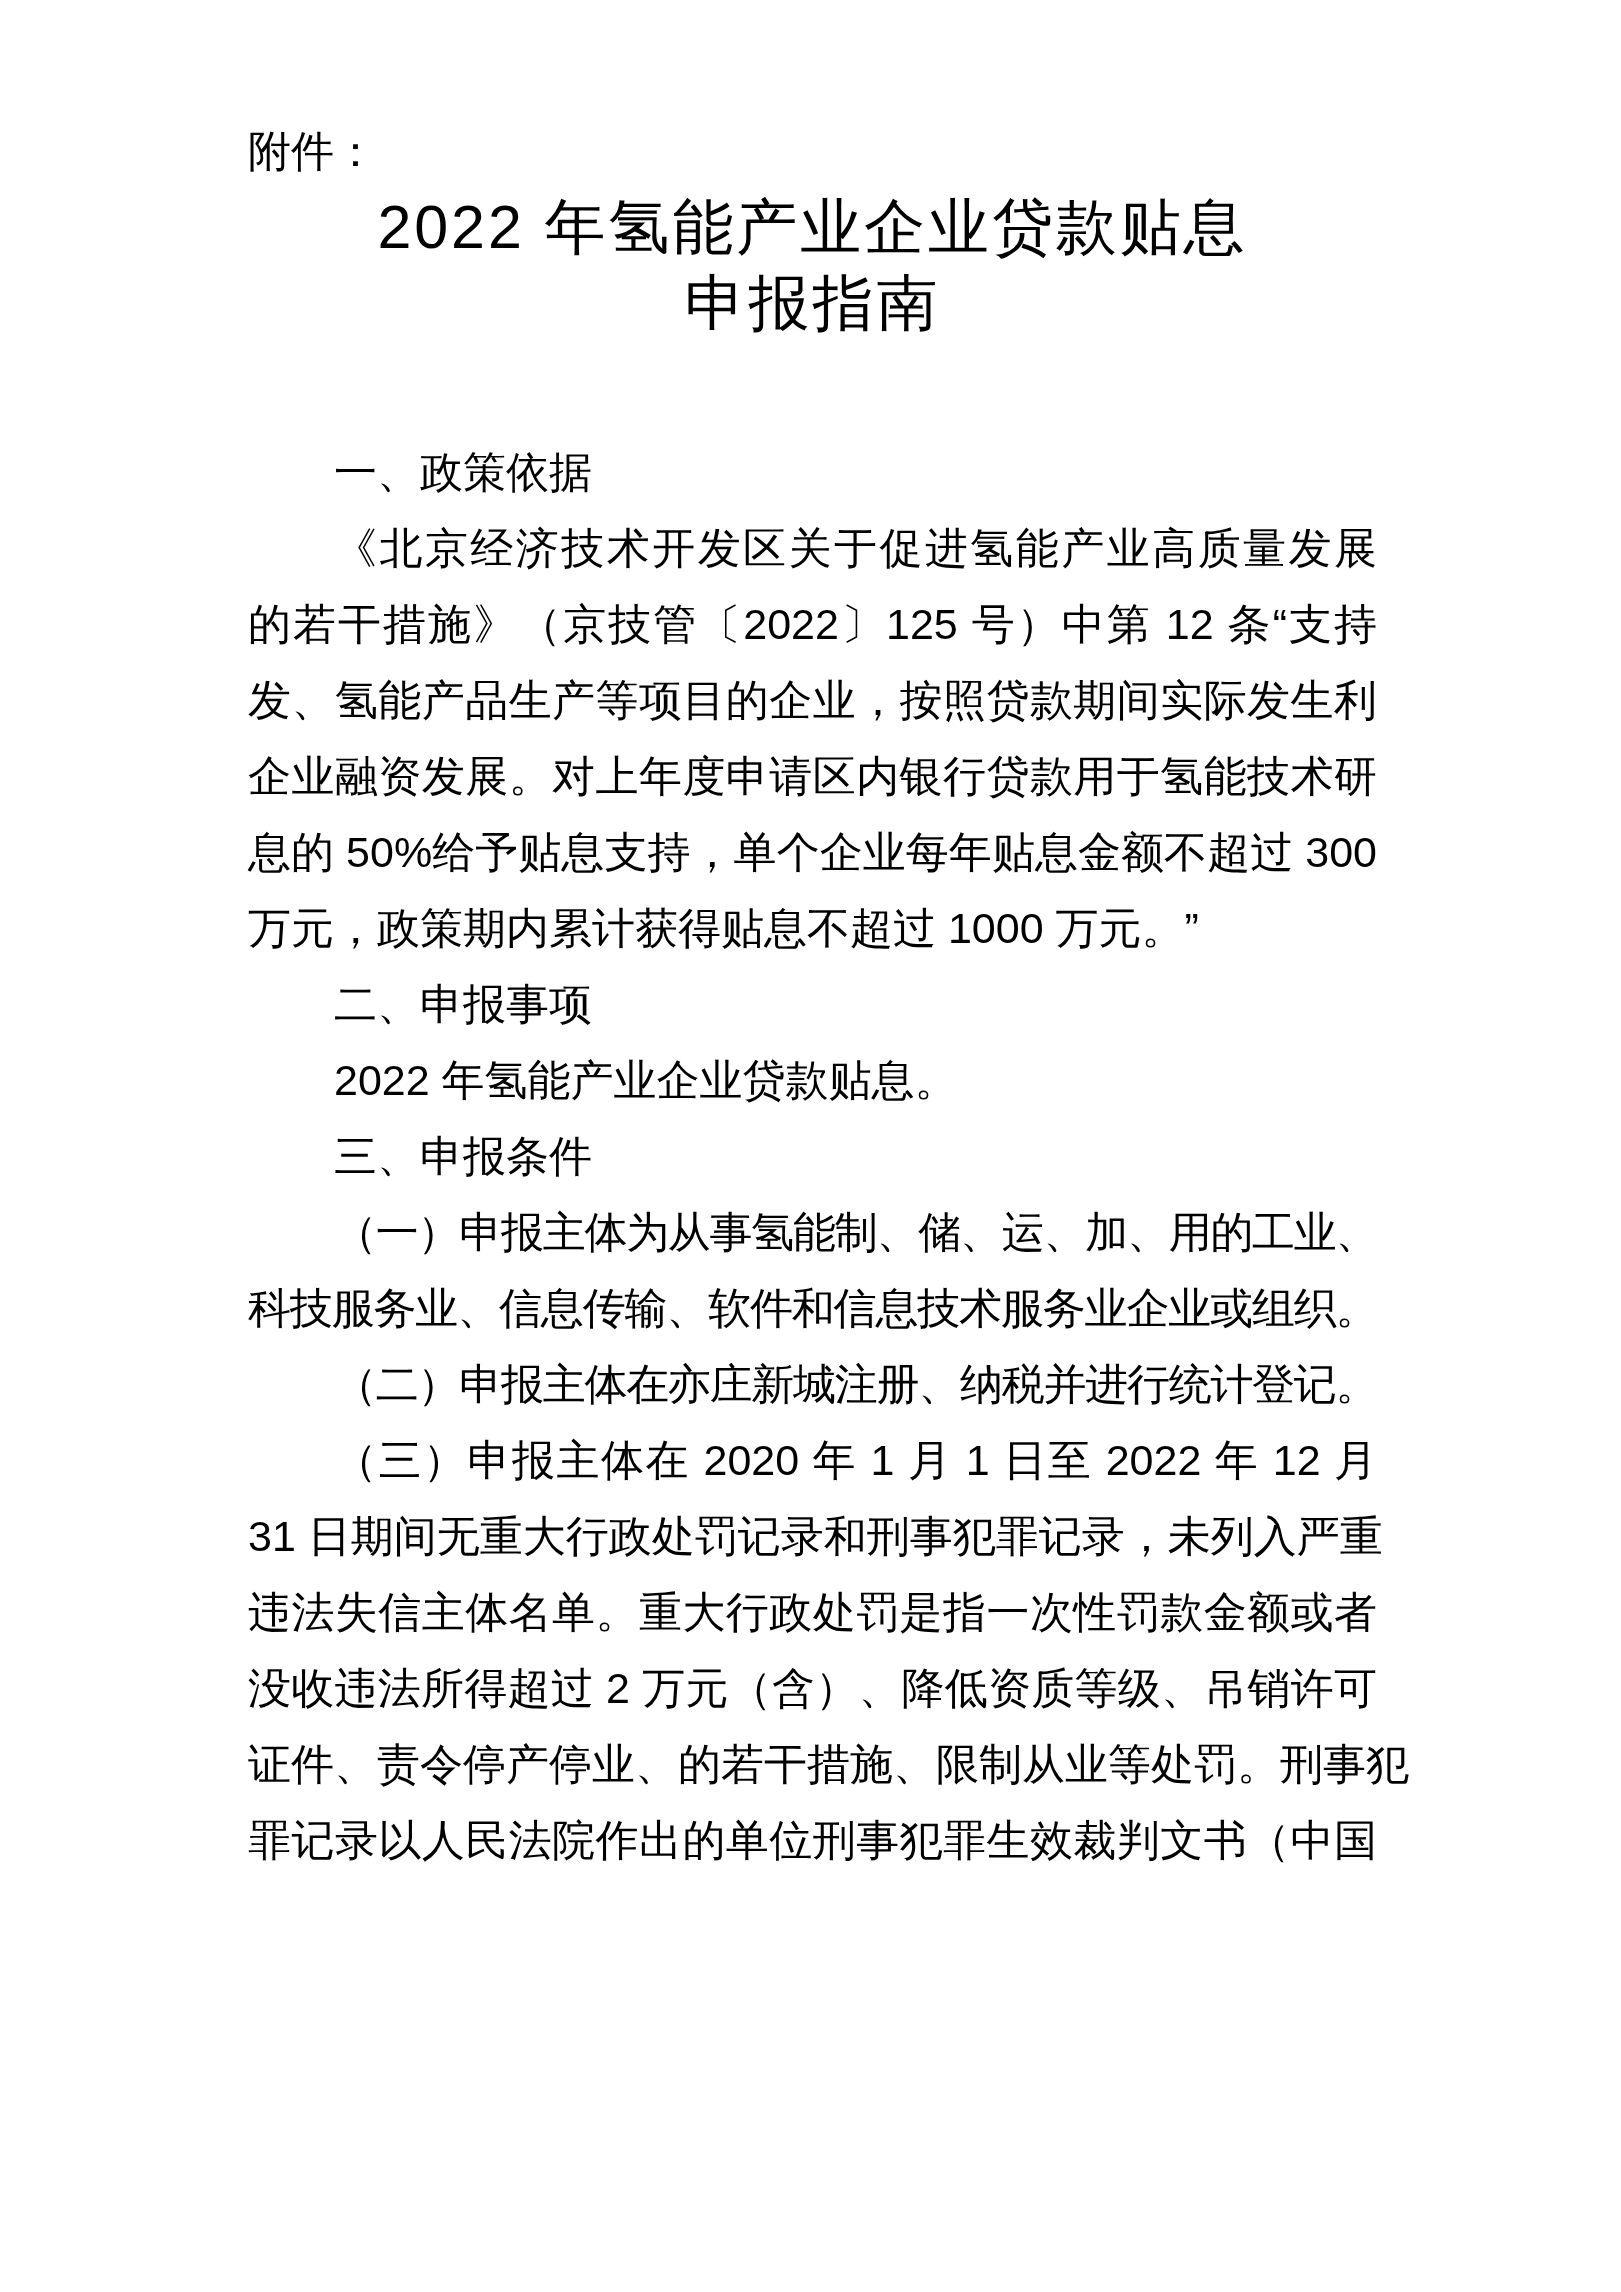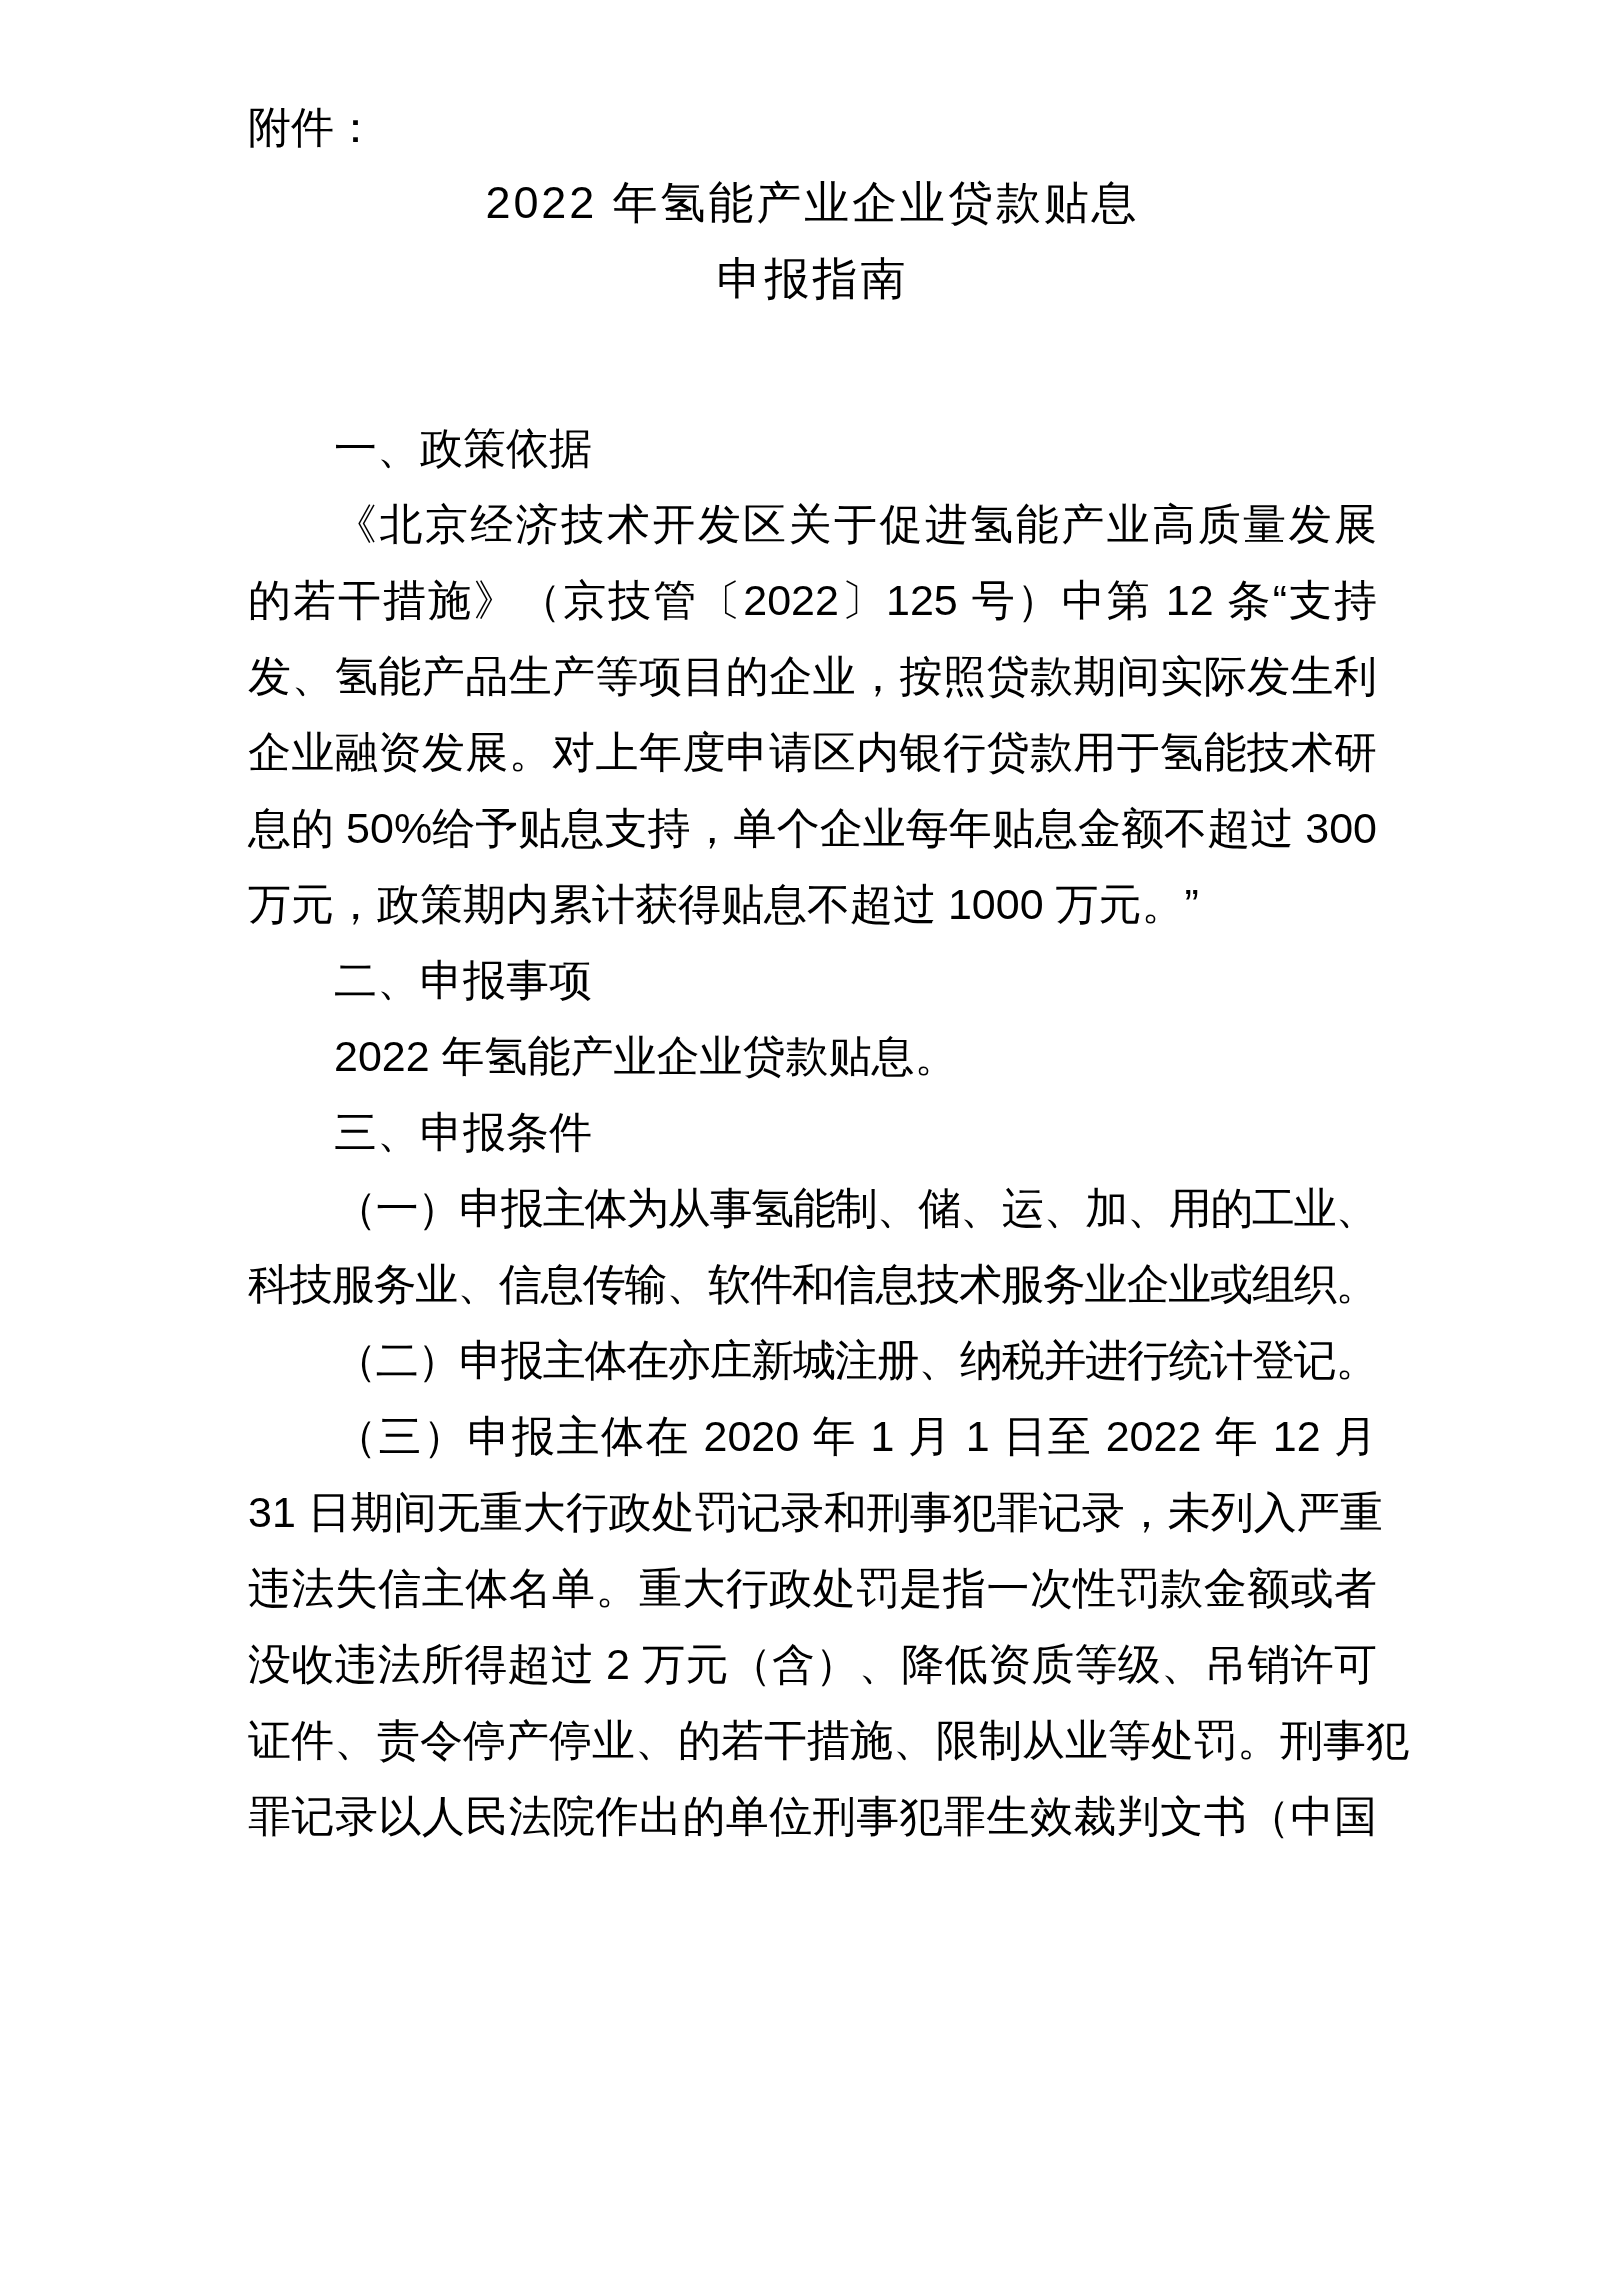--- a/index.html
+++ b/index.html
@@ -14,28 +14,28 @@
     background: #ffffff;
     color: #000000;
     font-family: "Liberation Sans", "DejaVu Sans", sans-serif;
     overflow: hidden;
   }
   .content {
     margin-left: 248px;
     width: 1129px;
   }
   .attach {
-    padding-top: 89px;
+    padding-top: 113px;
     font-size: 43px;
     line-height: 76px;
     white-space: nowrap;
   }
   .title-block {
     text-align: center;
-    font-size: 45px;
+    font-size: 61px;
     line-height: 76px;
     letter-spacing: 2.9px;
   }
   .body-block {
     margin-top: 93px;
   }
   .line {
     font-size: 43px;
     line-height: 76px;
     white-space: nowrap;

